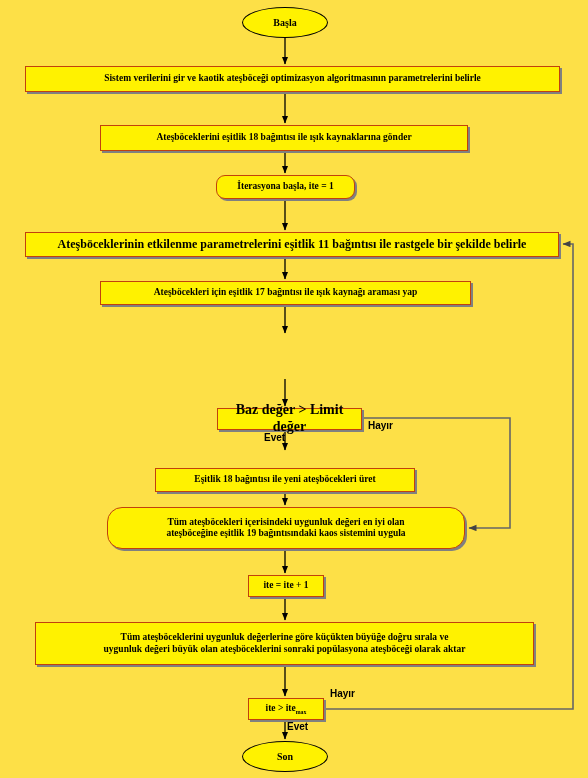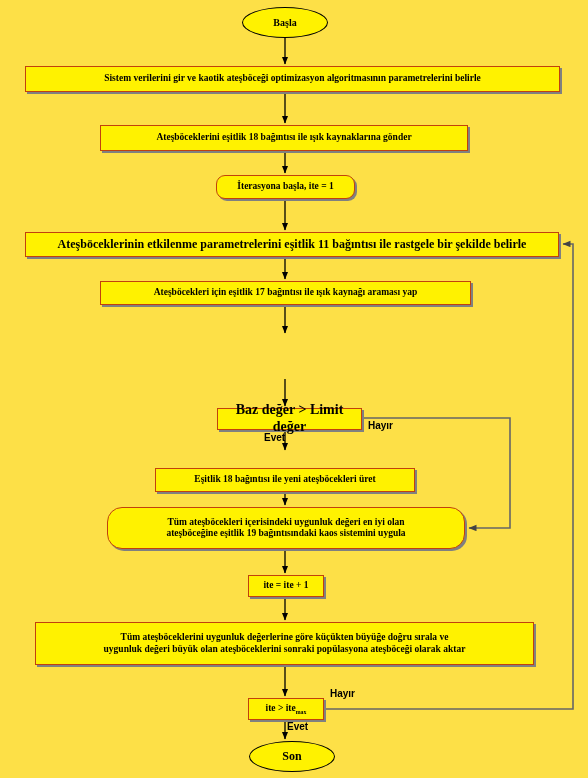--- a/index.html
+++ b/index.html
@@ -150,21 +150,21 @@
 
   <div class="node" style="left:35px; top:622px; width:499px; height:43px; font-size:9.5px;">
     <span class="txt">Tüm ateşböceklerini uygunluk değerlerine göre küçükten büyüğe doğru sırala ve
 uygunluk değeri büyük olan ateşböceklerini sonraki popülasyona ateşböceği olarak aktar</span>
   </div>
 
   <div class="node" style="left:248px; top:698px; width:76px; height:22px; font-size:9.5px;">
     <span class="txt"><span>ite &gt; ite</span><span class="sub">max</span></span>
   </div>
 
-  <div class="node terminal" style="left:249px; top:741px; width:86px; height:31px; font-size:12px;">
+  <div class="node terminal" style="left:242px; top:741px; width:86px; height:31px; font-size:10px;">
     <span class="txt">Son</span>
   </div>
 
   <div class="edge-label" style="left:264px; top:432px; font-size:10px;">Evet</div>
 
   <div class="edge-label" style="left:368px; top:420px; font-size:10px;">Hayır</div>
 
   <div class="edge-label" style="left:287px; top:721px; font-size:10px;">Evet</div>
 
   <div class="edge-label" style="left:330px; top:688px; font-size:10px;">Hayır</div>

